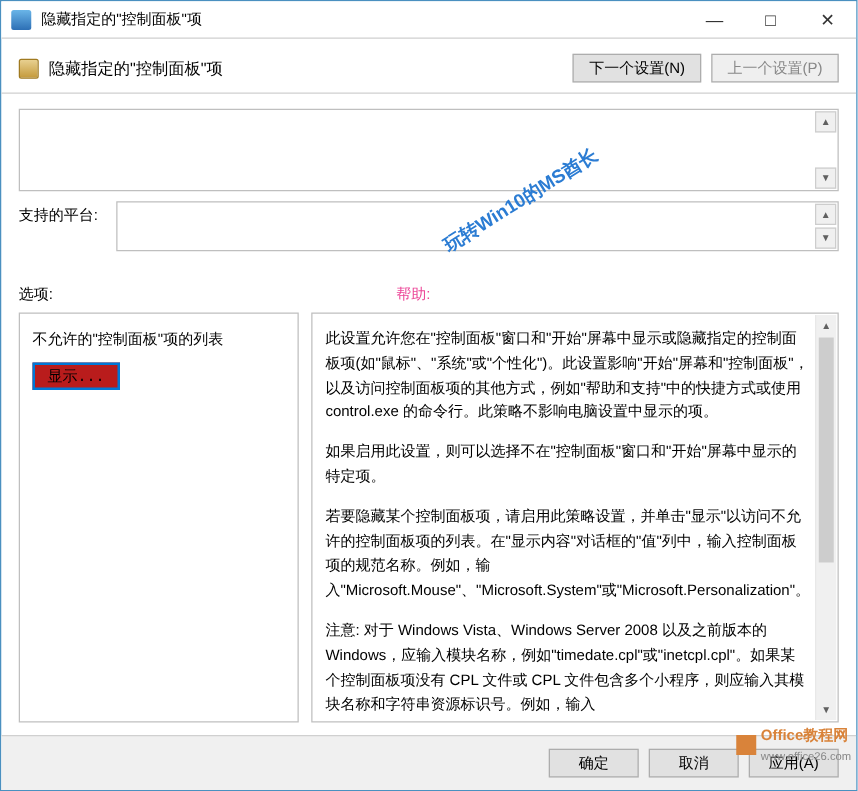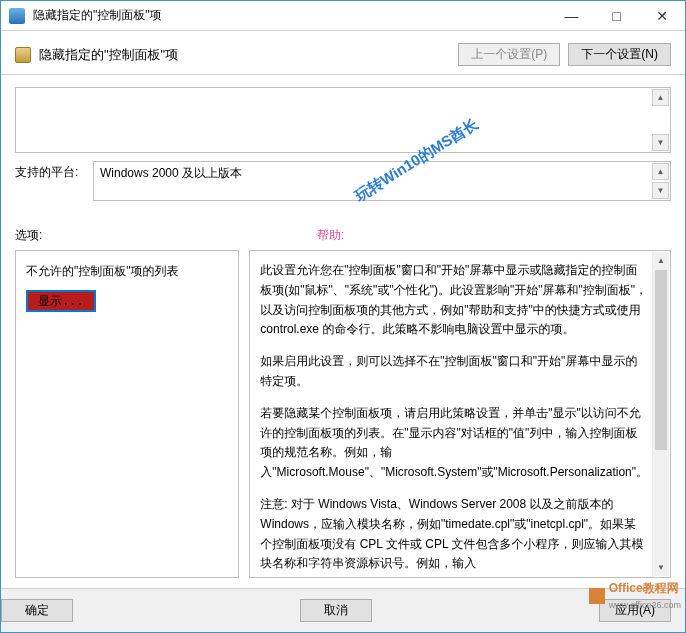--- a/index.html
+++ b/index.html
@@ -130,21 +130,21 @@
     .scrollbar .arr { height: 17px; display:flex; align-items:center; justify-content:center; font-size:8px; color:#606060; }
     .scrollbar .thumb { position:absolute; left:2px; right:2px; top:18px; height:180px; background:#cdcdcd; }
     .footer {
       position: absolute;
       bottom: 0; left: 0; right: 0;
       height: 44px;
       border-top: 1px solid #d0d0d0;
       background: #f0f0f0;
       display: flex;
       align-items: center;
-      justify-content: space-between;
+      justify-content: flex-end;
       gap: 8px;
       padding-right: 14px;
     }
     .footer .fbtn {
       min-width: 72px;
       height: 23px;
       background: #e1e1e1;
       border: 1px solid #adadad;
       font-size: 12px;
       cursor: pointer;
@@ -179,40 +179,39 @@
   <div class="winbtns">
     <div class="winbtn">—</div>
     <div class="winbtn">□</div>
     <div class="winbtn close">✕</div>
   </div>
 </div>
 
 <div class="header">
   <div class="hicon"></div>
   <div class="htext">隐藏指定的"控制面板"项</div>
+  <div class="navbtn">
+      <span>下一个设置(N)</span>
+    </div>
   <div class="navbtn disabled">
       <span>上一个设置(P)</span>
-    </div>
-  <div class="navbtn">
-      <span>下一个设置(N)</span>
     </div>
 </div>
 
 <div class="upper">
   <div class="formrows">
     <div class="formrow">
       <div class="textarea-box">
         <div class="scroll-arrow" style="top:1px">▲</div>
         <div class="scroll-arrow" style="bottom:1px">▼</div>
       </div>
     </div>
     <div class="formrow">
       <div class="lbl">支持的平台:</div>
       <div class="platform-box">
-        <span>Windows 2000 及以上版本</span>
         <div class="scroll-arrow" style="top:1px">▲</div>
         <div class="scroll-arrow" style="bottom:1px">▼</div>
       </div>
     </div>
   </div>
 </div>
 
 <div class="options-row">
   <div class="left">选项:</div>
   <div class="right">帮助:</div>

